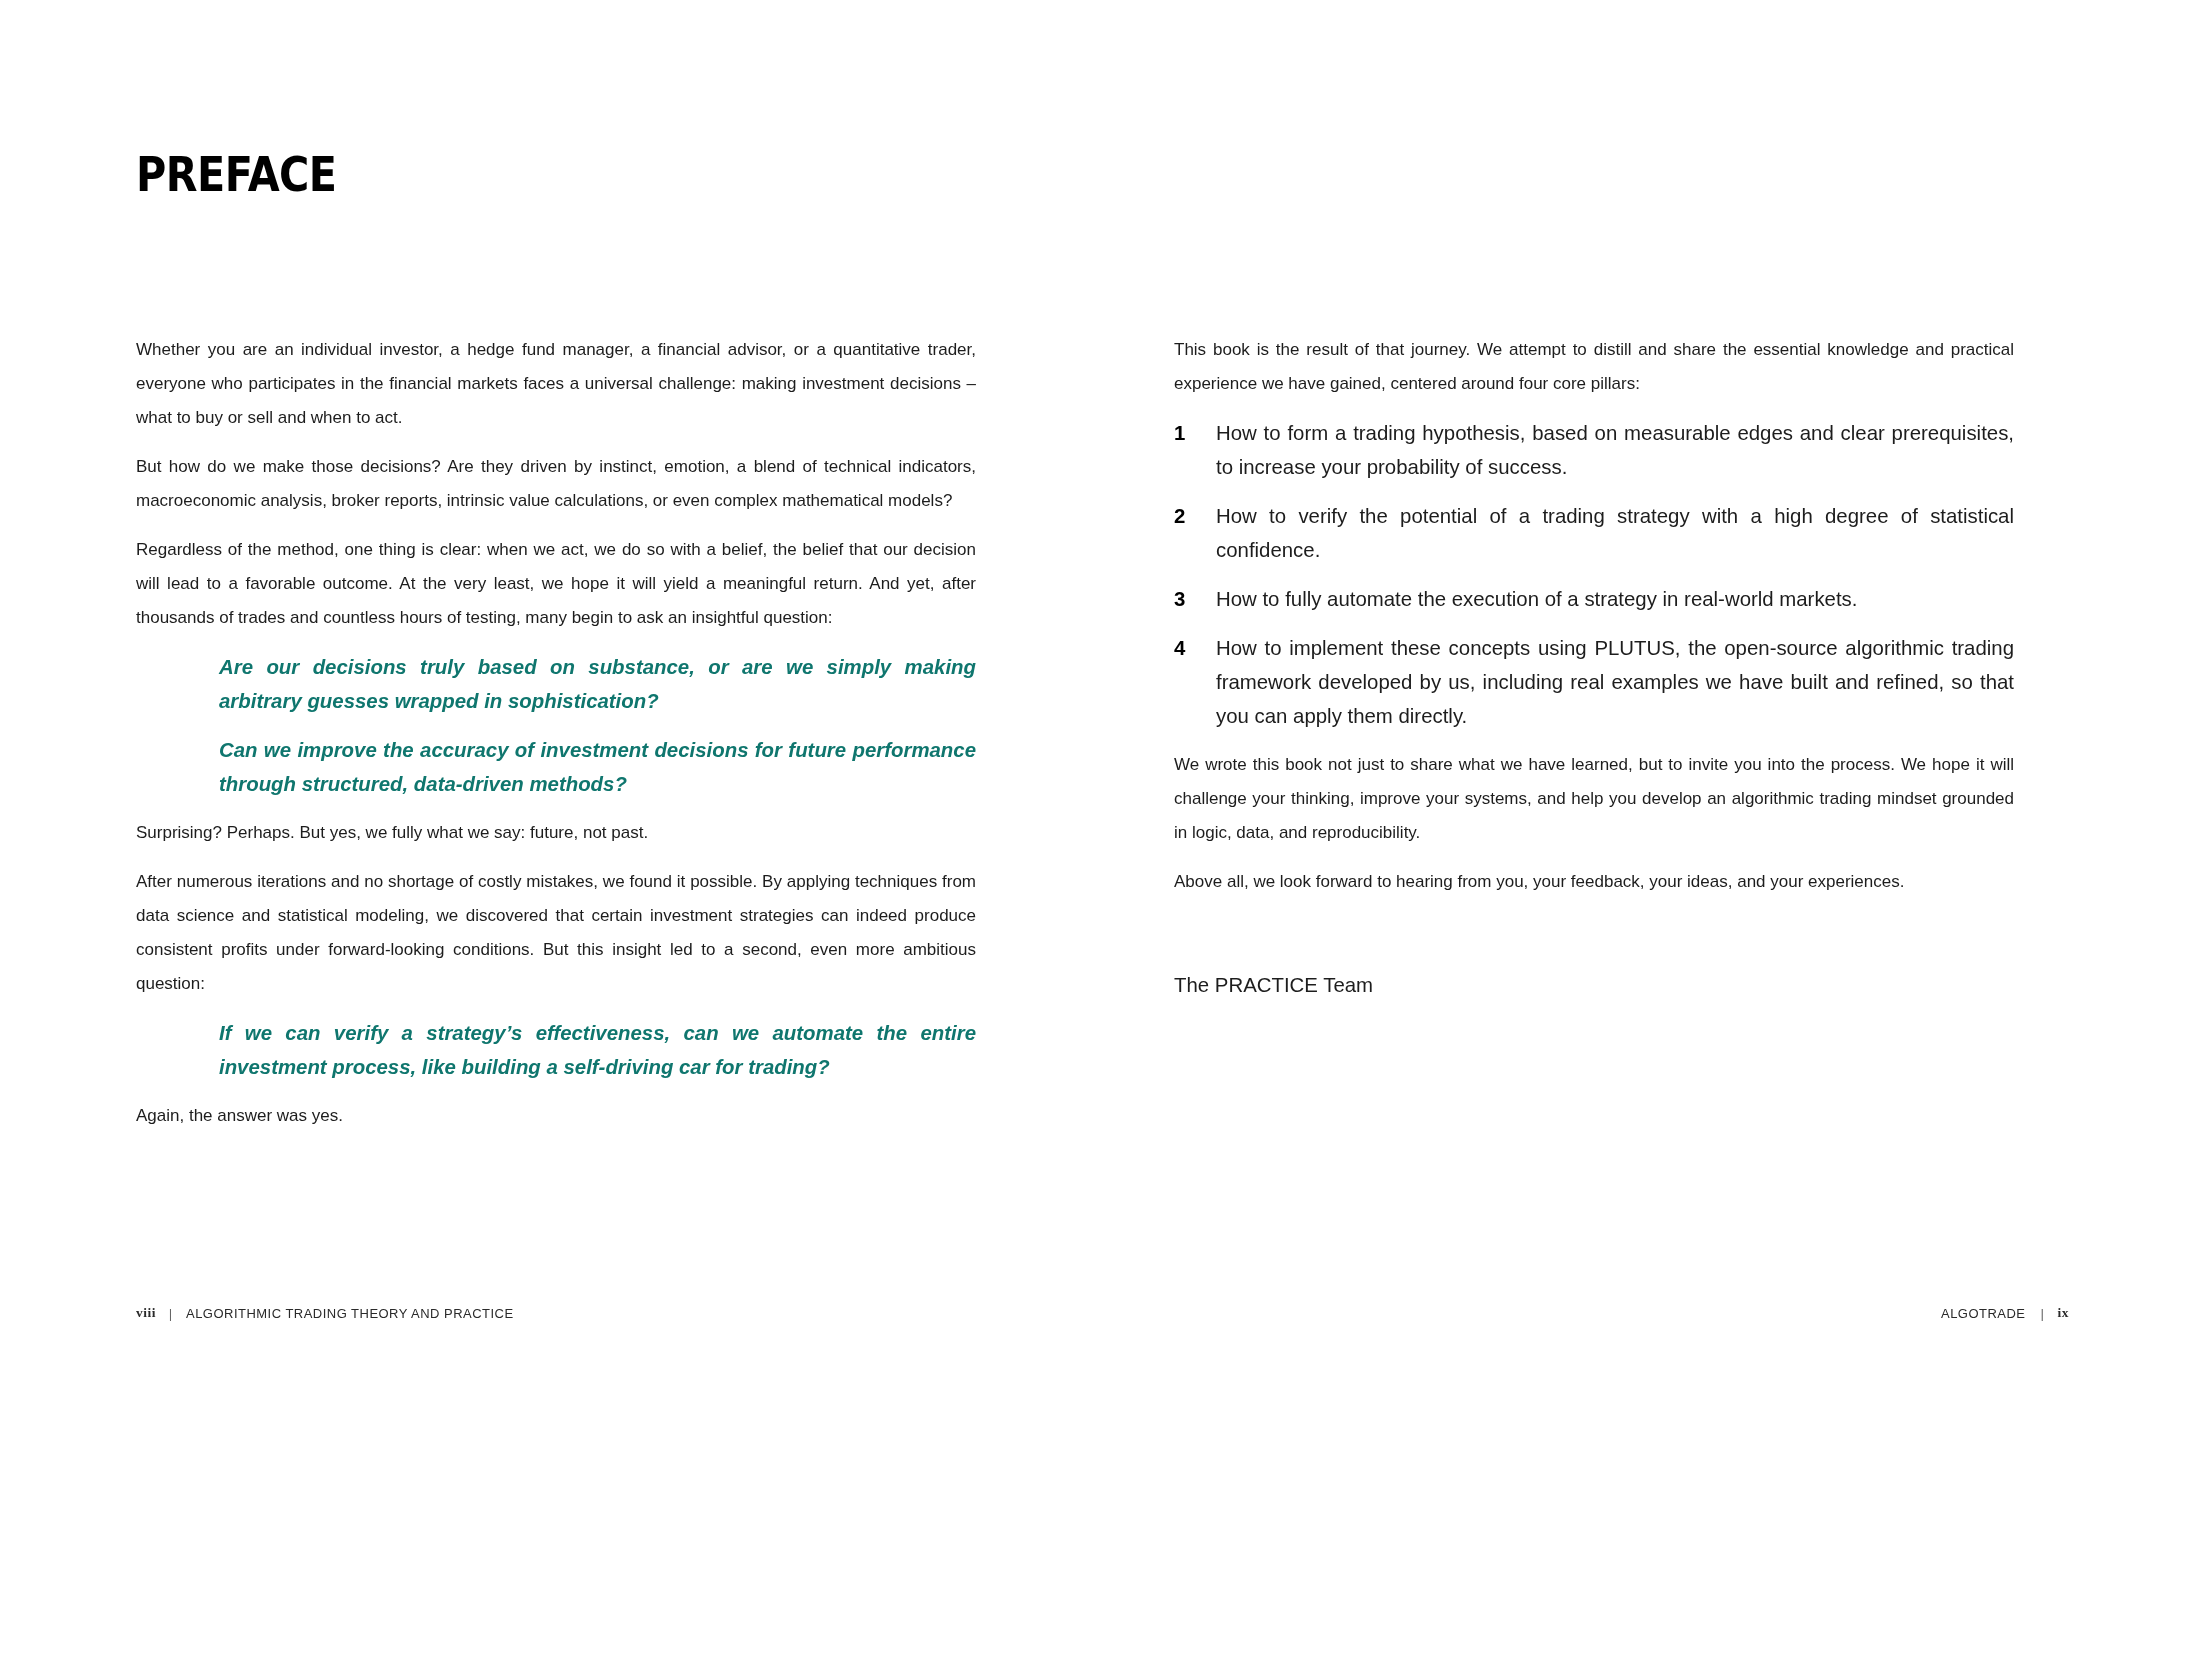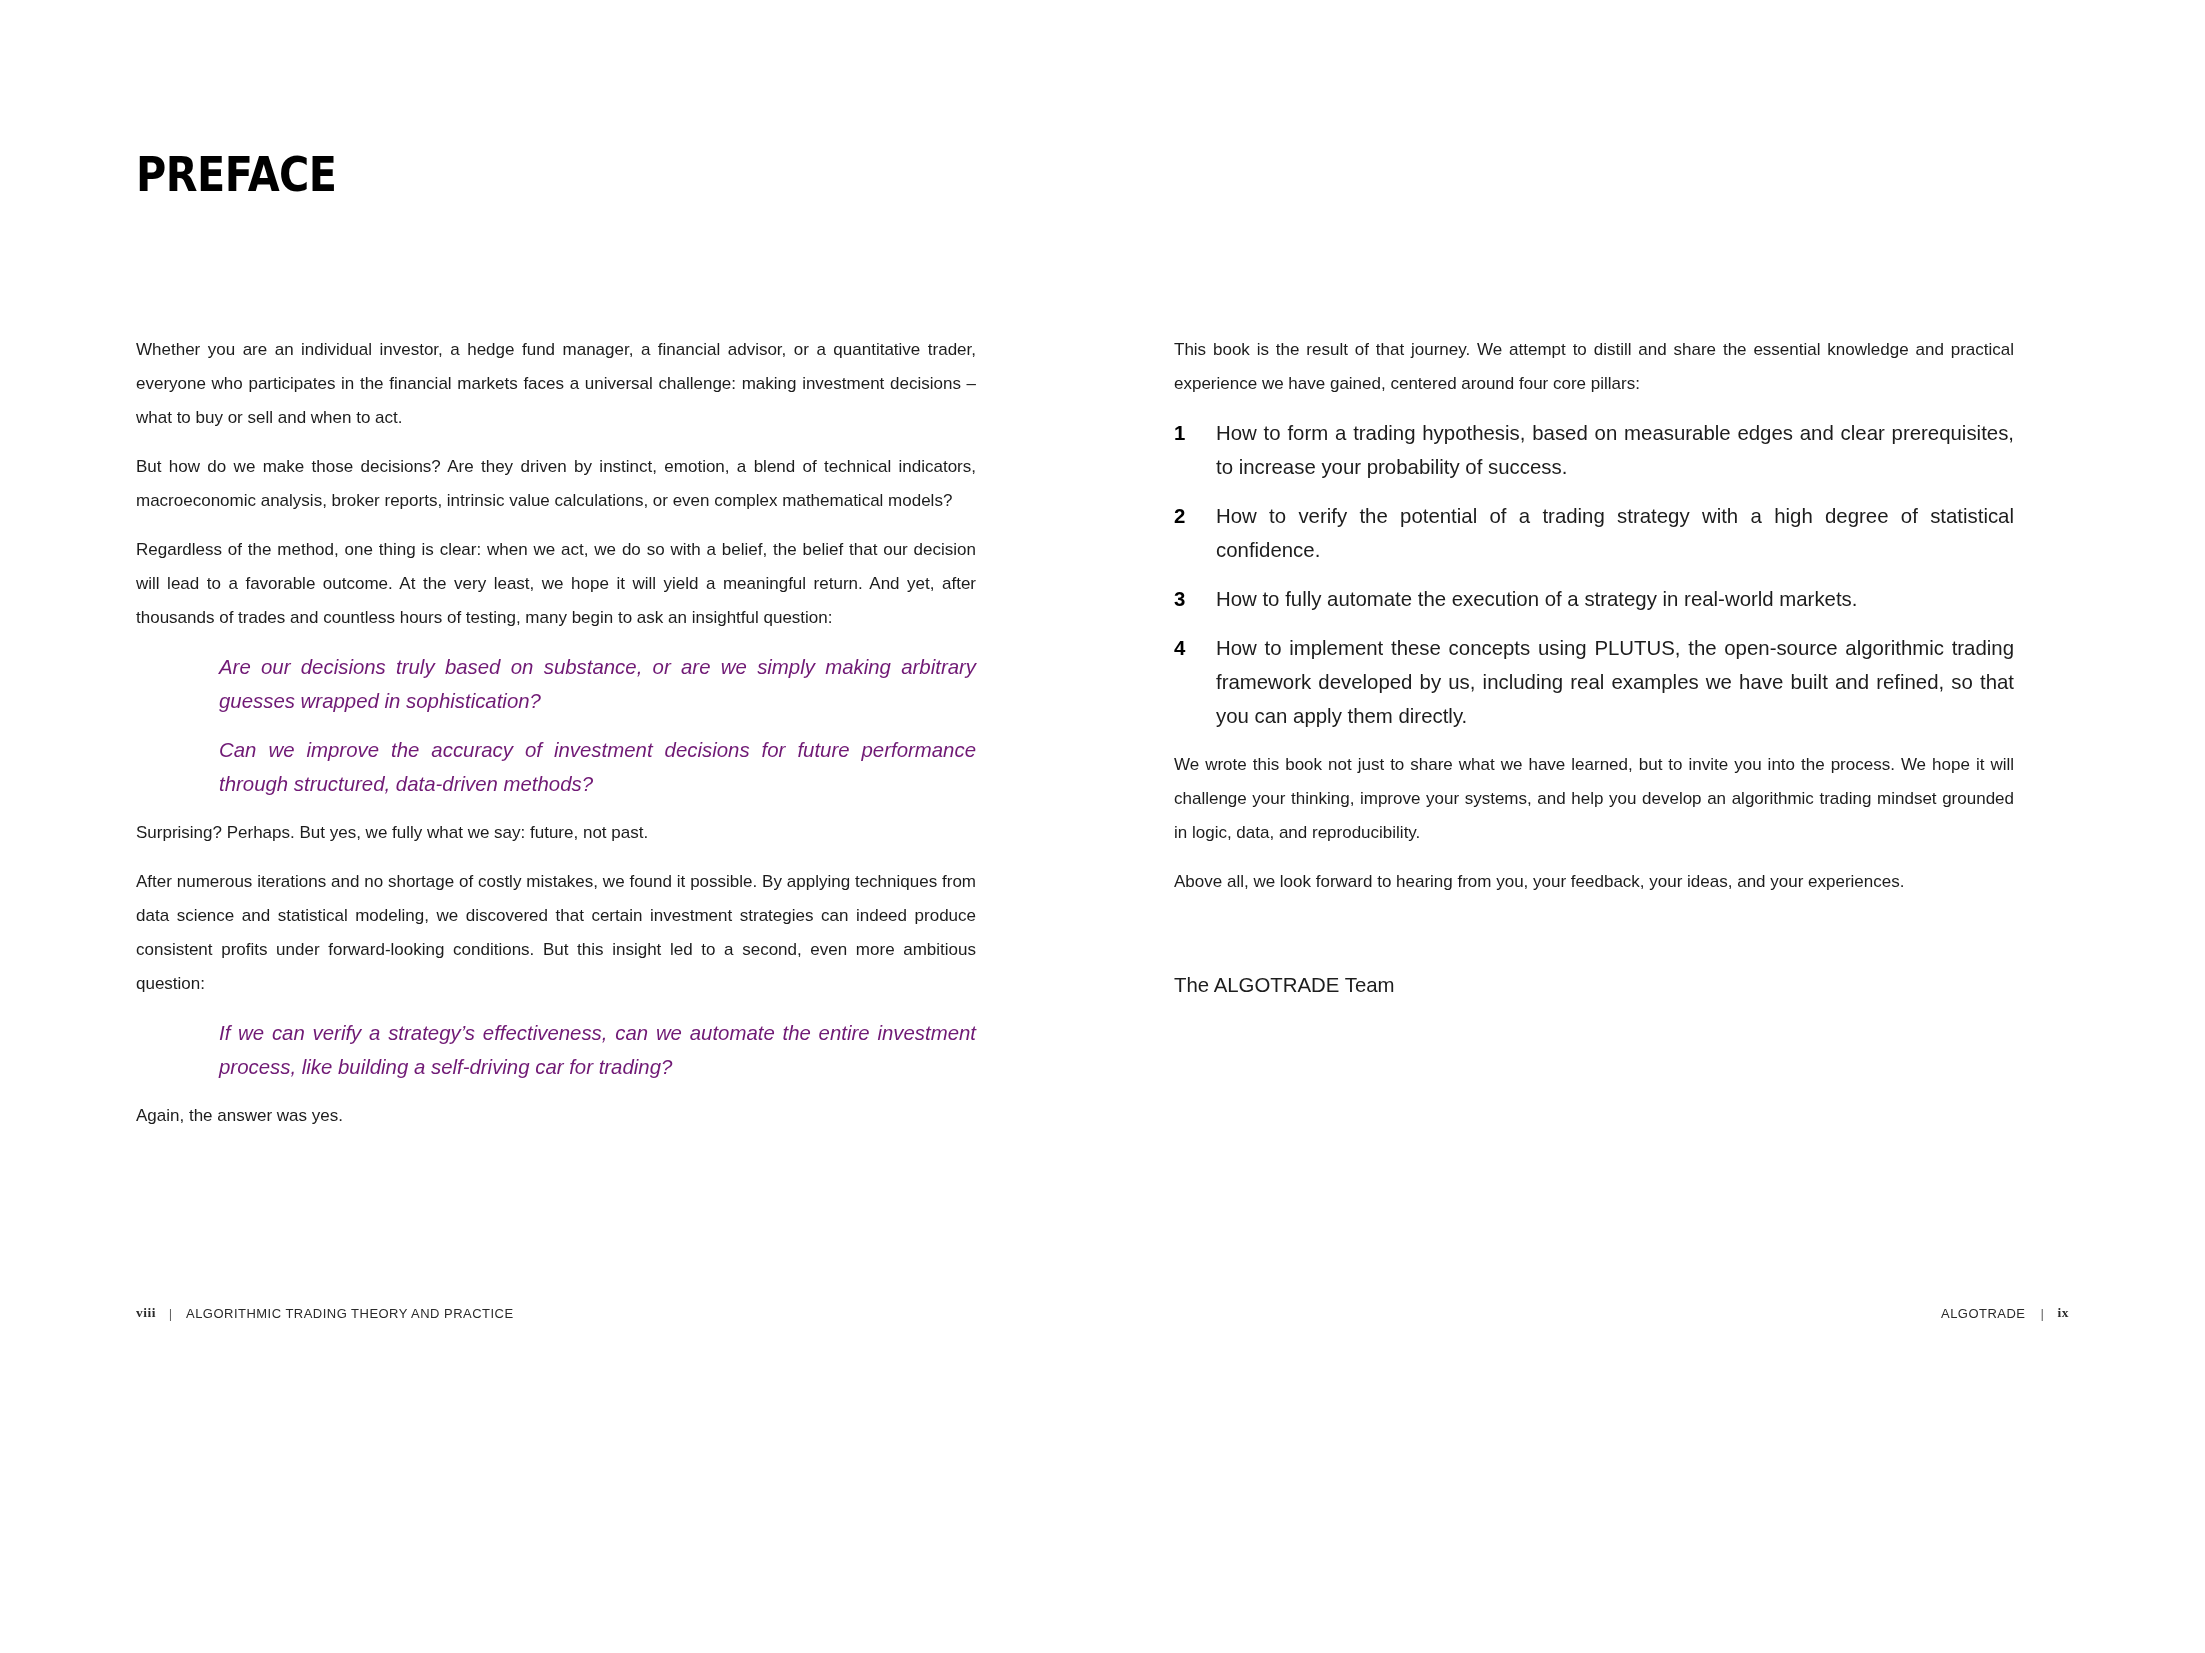--- a/index.html
+++ b/index.html
@@ -56,21 +56,22 @@
   }
   p.body.last { margin-bottom: 0; }
 
   p.quote {
     margin: 0 0 15px 0;
     padding-left: 83px;
     font-size: 20.4px;
     line-height: 34px;
     font-style: italic;
     text-align: justify;
-    color: #701a75;
+    color: #0f766e;
+    font-weight: bold;
   }
 
   
   ol.pillars {
     list-style: none;
     margin: 0 0 15px 0;
     padding: 0;
   }
   ol.pillars li {
     position: relative;
@@ -164,21 +165,21 @@
       </li>
       <li>
         <span class="num">4</span>
         <span>How to implement these concepts using PLUTUS, the open-source algorithmic trading framework developed by us, including real examples we have built and refined, so that you can apply them directly.</span>
       </li>
     </ol>
 
     <p class="body">We wrote this book not just to share what we have learned, but to invite you into the process. We hope it will challenge your thinking, improve your systems, and help you develop an algorithmic trading mindset grounded in logic, data, and reproducibility.</p>
     <p class="body last">Above all, we look forward to hearing from you, your feedback, your ideas, and your experiences.</p>
 
-    <p class="signature">The ALGOTRADE Team</p>
+    <p class="signature">The PRACTICE Team</p>
   </div>
 
   <div class="footer footer-left">
     <span class="pg">viii</span>
     <span class="sep">|</span>
     <span class="txt">ALGORITHMIC TRADING THEORY AND PRACTICE</span>
   </div>
 
   <div class="footer footer-right">
     <span class="txt">ALGOTRADE</span>

